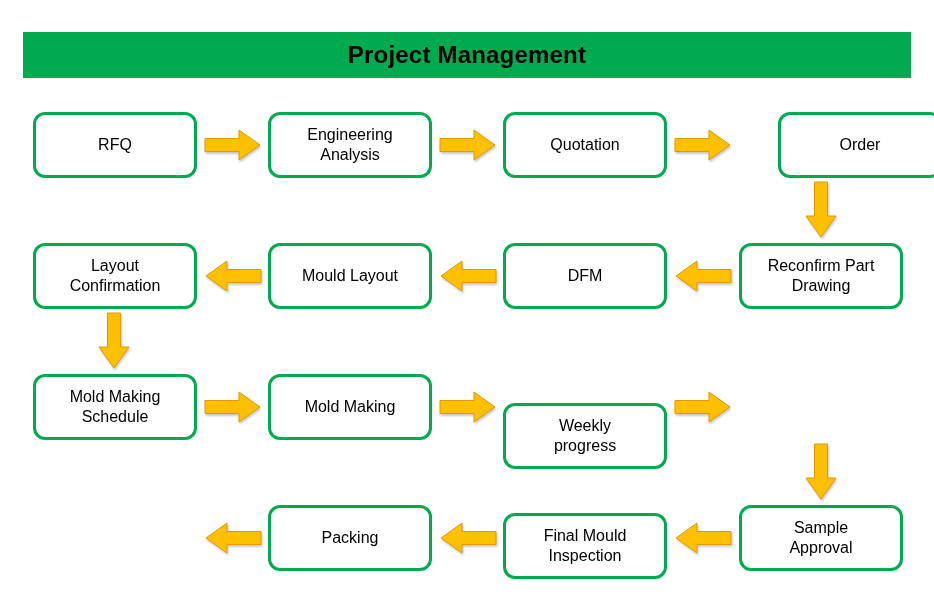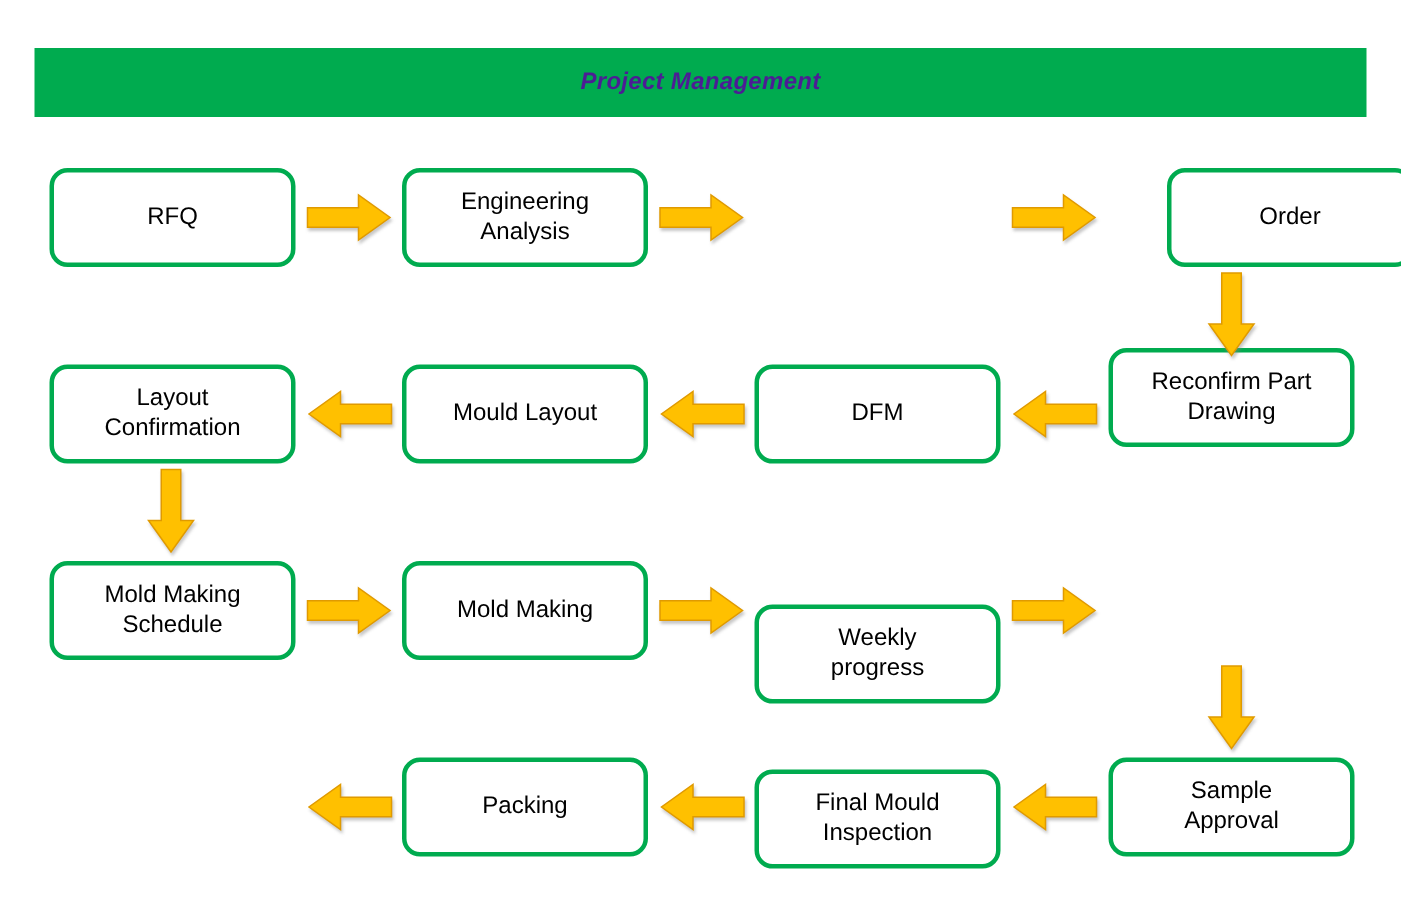--- a/index.html
+++ b/index.html
@@ -15,25 +15,24 @@
   .header {
     position: absolute;
     left: 23px; top: 32px;
     width: 888px; height: 46px;
     background: #00AB4F;
     display: flex;
     align-items: center;
     justify-content: center;
   }
   .header .title {
-    color: #4c1d95;
-    font-size: 16px;
+    color: #000000;
+    font-size: 24px;
     font-weight: bold;
     letter-spacing: 0.2px;
-    font-style: italic;
   }
   .step {
     position: absolute;
     width: 164px; height: 66px;
     background: #ffffff;
     border: 3px solid #00AB4F;
     border-radius: 12px;
     display: flex;
     align-items: center;
     justify-content: center;
@@ -62,27 +61,28 @@
 
 <div class="canvas">
 
   <div class="header">
     <span class="title">Project Management</span>
   </div>
 
   <div class="step" style="left:33px; top:112px;">RFQ</div>
   <div class="step" style="left:268px; top:112px;">Engineering
 Analysis</div>
+  <div class="step" style="left:503px; top:112px;">Quotation</div>
   <div class="step" style="left:739px; top:112px;margin-left:39px;">Order</div>
 
   <div class="step" style="left:33px; top:243px;">Layout
 Confirmation</div>
   <div class="step" style="left:268px; top:243px;">Mould Layout</div>
   <div class="step" style="left:503px; top:243px;">DFM</div>
-  <div class="step" style="left:739px; top:232px;">Reconfirm Part
+  <div class="step" style="left:739px; top:243px;">Reconfirm Part
 Drawing</div>
 
   <div class="step" style="left:33px; top:374px;">Mold Making
 Schedule</div>
   <div class="step" style="left:268px; top:374px;">Mold Making</div>
   <div class="step" style="left:503px; top:374px;margin-top:29px;">Weekly
 progress</div>
 
   <div class="step" style="left:268px; top:505px;">Packing</div>
   <div class="step" style="left:503px; top:513px;">Final Mould

